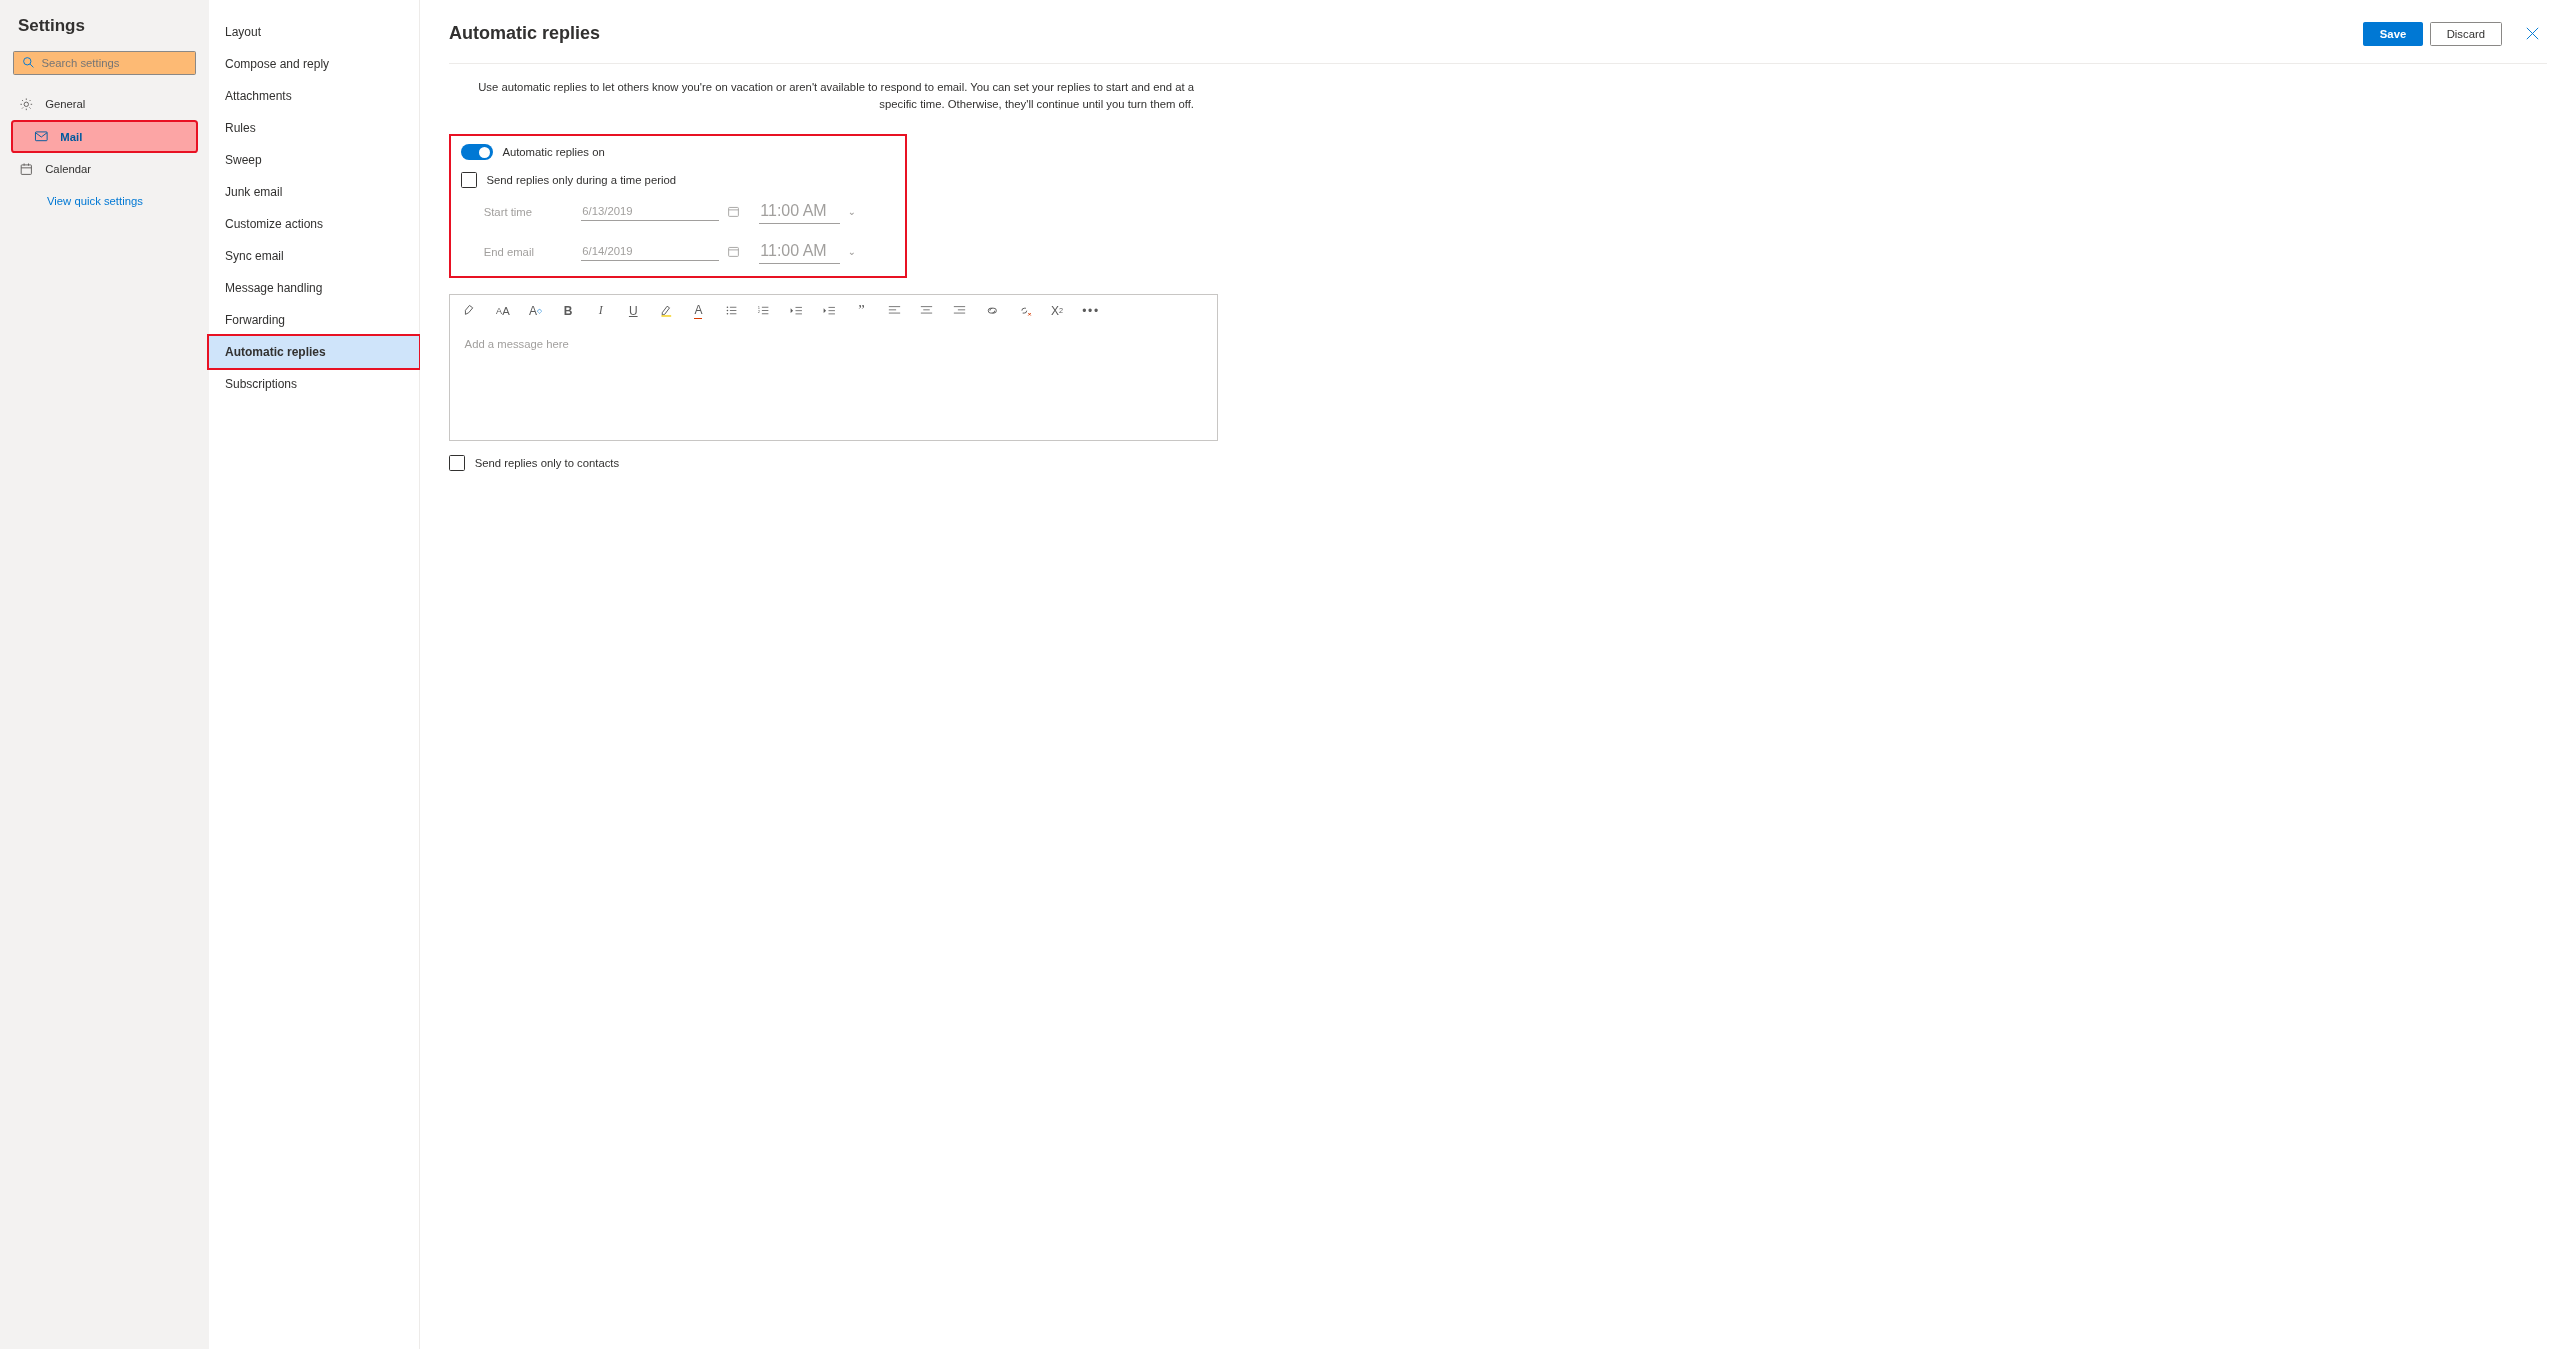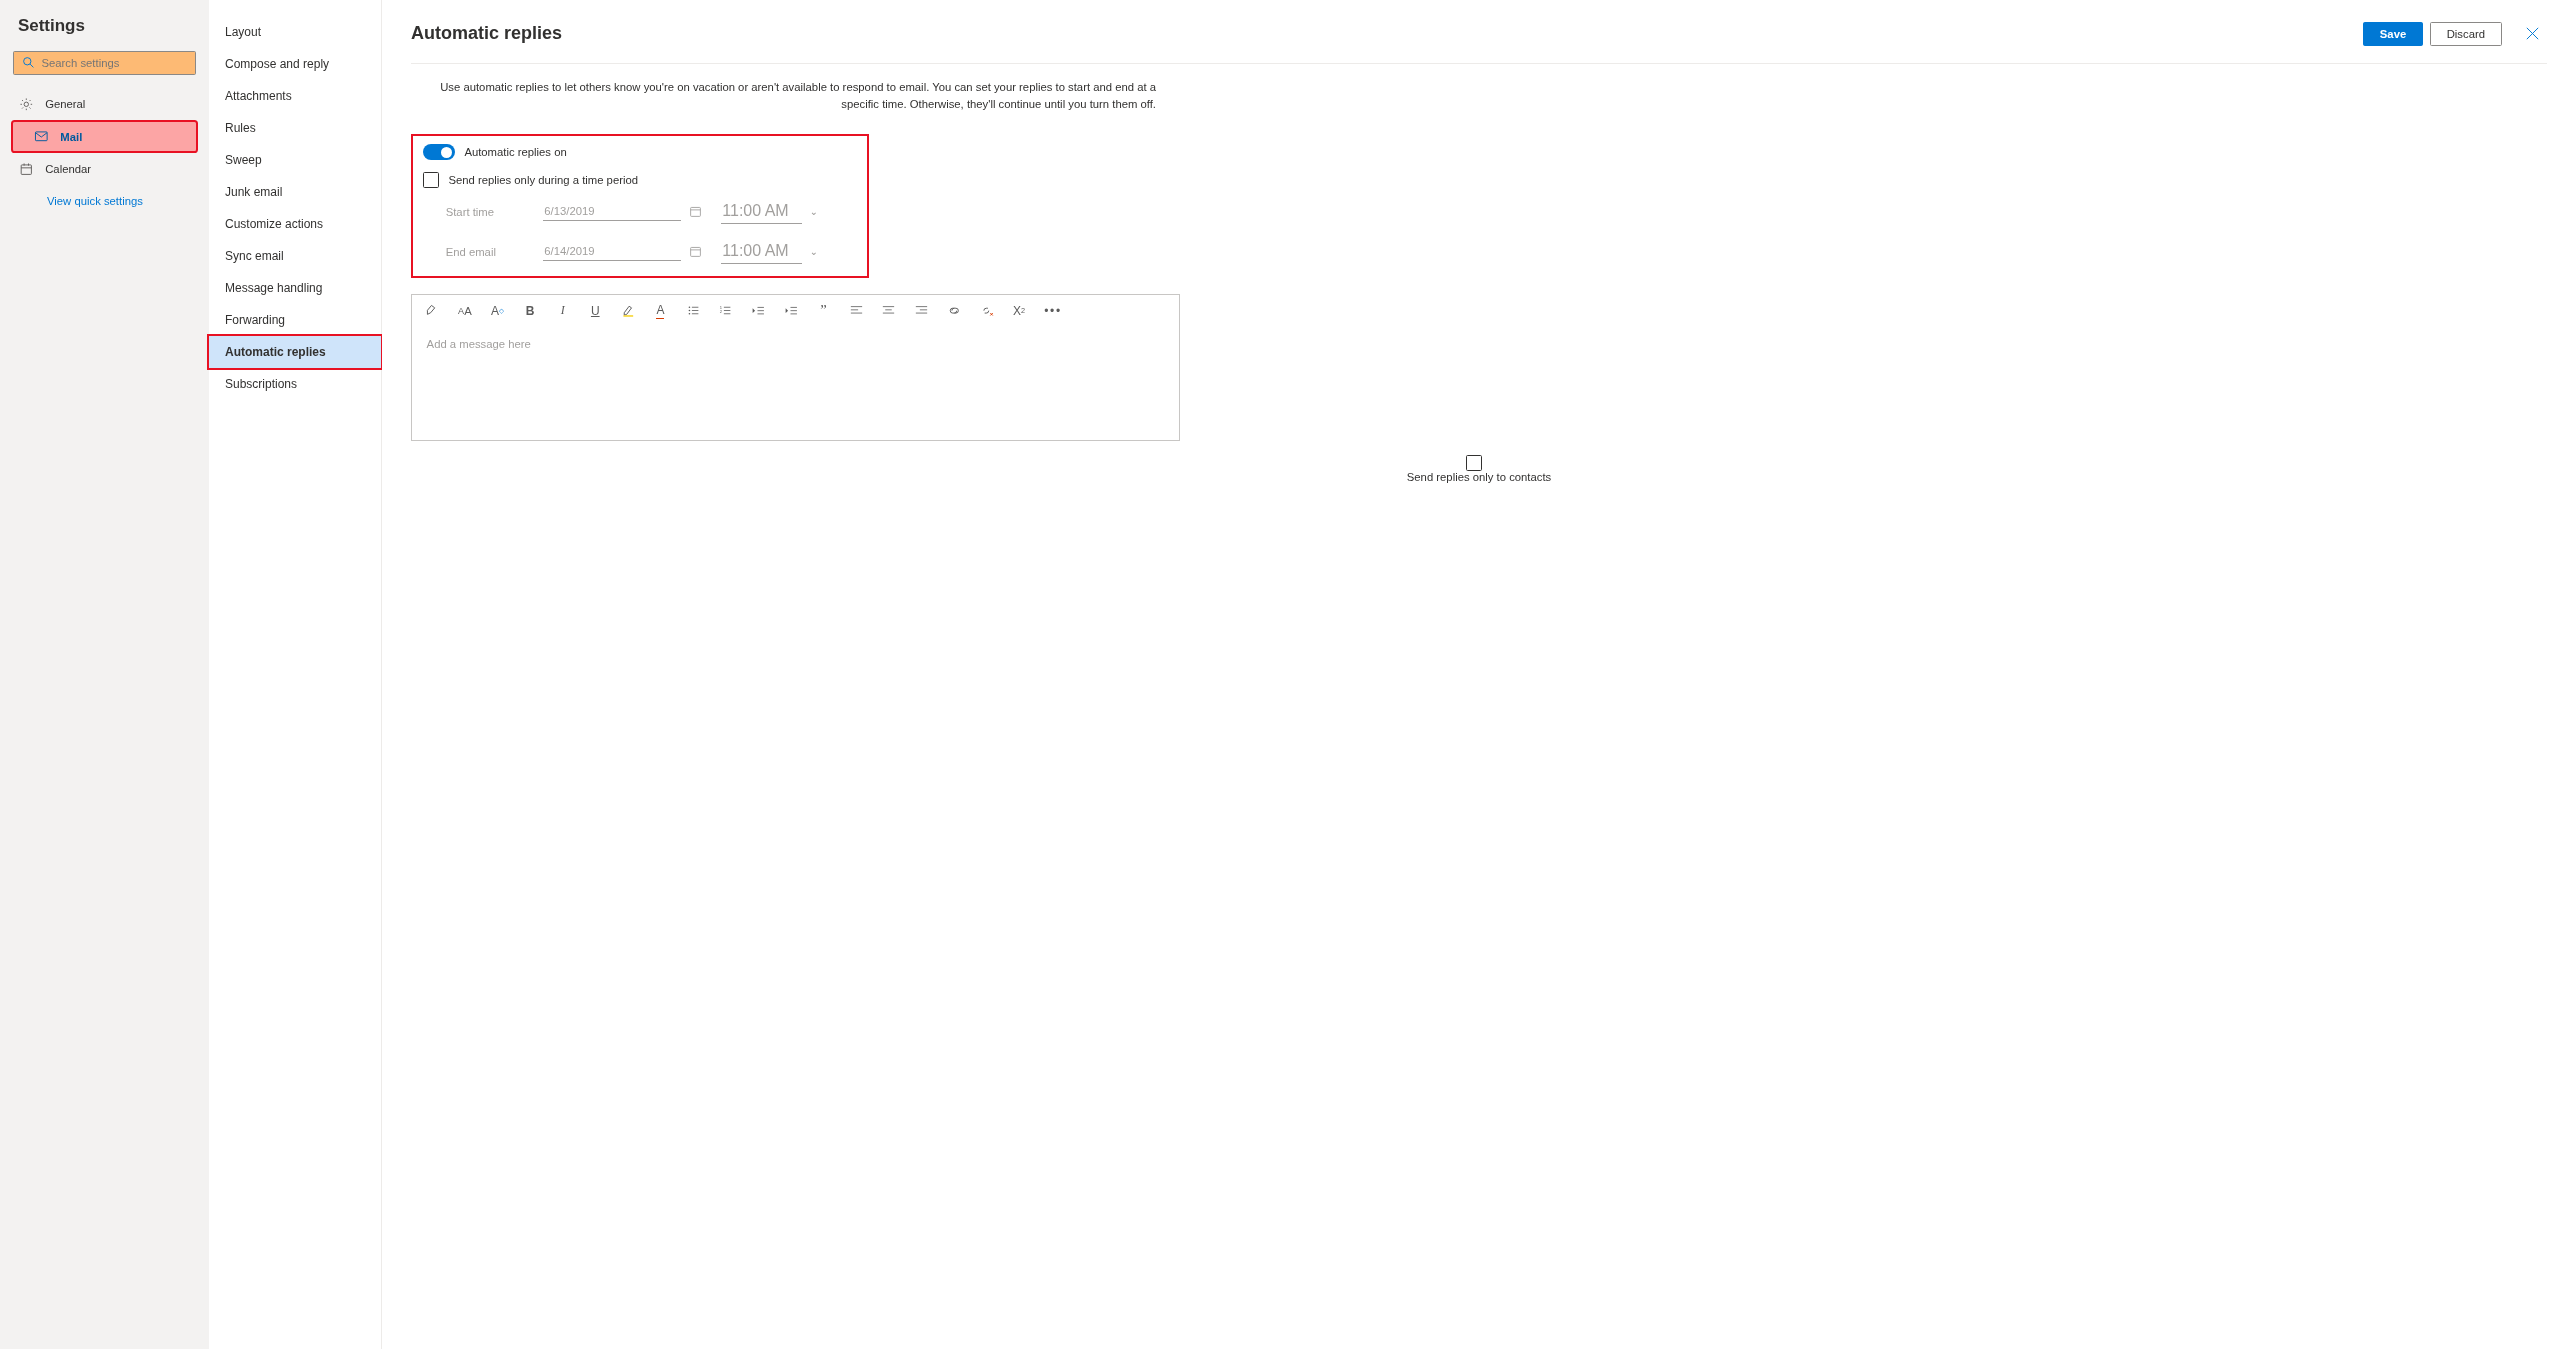--- a/index.html
+++ b/index.html
@@ -11,21 +11,21 @@
     .search-box { display: flex; align-items: center; border: 0.8px solid #8a8886; border-radius: 1.6px; background: #fdba74; padding: 4.9px 8px; margin-bottom: 14.6px; }
     .search-box svg { width: 13px; height: 13px; margin-right: 6.5px; }
     .search-box input { border: none; outline: none; flex: 1; font-size: 11.3px; color: #605e5c; background: transparent; }
     .cat-item { display: flex; align-items: center; padding: 6.5px 4.9px; border-radius: 1.6px; cursor: pointer; margin-bottom: 3.2px; }
     .cat-item .icon-slot { width: 16px; height: 16px; margin-right: 11.3px; display:flex; align-items:center; justify-content:center;}
     .cat-item.selected { background: #fca5a5; font-weight: 700; color: #005a9e; padding-left: 20px; }
     .cat-item.red-box { outline: 2.4px solid #e81123; outline-offset: -0.8px; }
     .quick-link { color: #0078d4; cursor: pointer; padding: 6.5px 4.9px 6.5px 34px; display:block; margin-top: 4.9px;}
     
     
-    .sidebar-mid { width: 173px; background: #fff; border-right: 0.8px solid #edebe9; padding-top: 16px; flex-shrink: 0; }
+    .sidebar-mid { width: 211px; background: #fff; border-right: 0.8px solid #edebe9; padding-top: 16px; flex-shrink: 0; }
     .mid-item { padding: 9px 16px; cursor: pointer; font-size: 12px; }
     .mid-item.selected { background: #cfe4fa; font-weight: 600; }
     .mid-item.red-box { outline: 2.4px solid #e81123; outline-offset: -0.8px; }
     
     
     .main { flex: 1; background: #fff; padding: 19.4px 29px; overflow: auto; }
     .main-header { display: flex; align-items: center; border-bottom: 0.8px solid #edebe9; padding-bottom: 14.6px; margin-bottom: 14.6px; }
     .main-header h2 { font-size: 18px; font-weight: 700; flex: 1; }
     .btn { padding: 4.9px 16px; border-radius: 1.6px; font-size: 11.3px; cursor: pointer; margin-left: 6.5px; }
     .btn-primary { background: #0078d4; color: #fff; border: 0.8px solid #0078d4; font-weight:600;}
@@ -47,21 +47,21 @@
     .date-field { border-bottom: 0.8px solid #a19f9d; padding: 3.2px 1.6px; color: #a19f9d; font-size:11.3px;}
     .cal-icon { color: #a19f9d; }
     .time-field { border-bottom: 0.8px solid #a19f9d; padding: 3.2px 1.6px; color: #a19f9d; font-size:16px;}
     .chev { color: #a19f9d; font-size: 9.7px;}
     
     .editor-wrap { border: 0.8px solid #c8c6c4; width: 769px; }
     .toolbar { display: flex; align-items: center; padding: 8px 13px; gap: 18px; border-bottom: none; flex-wrap:wrap;}
     .toolbar .tb-item { color: #5b5b5b; cursor: pointer; display:flex; align-items:center; justify-content:center; min-width:14.6px; height:16px; font-size:12px;}
     .editor-area { min-height: 113px; padding: 11.3px 14.6px; color: #a19f9d; outline:none;}
     
-    .contacts-row { display:flex; align-items:center; margin-top: 14.6px; flex-direction: column;}
+    .contacts-row { display:flex; align-items:center; margin-top: 14.6px;}
     
     svg { display:block; }
   </style>
 </head>
 <body>
 
 <div class="sidebar-left">
   <h1>Settings</h1>
 
   <div class="search-box">

